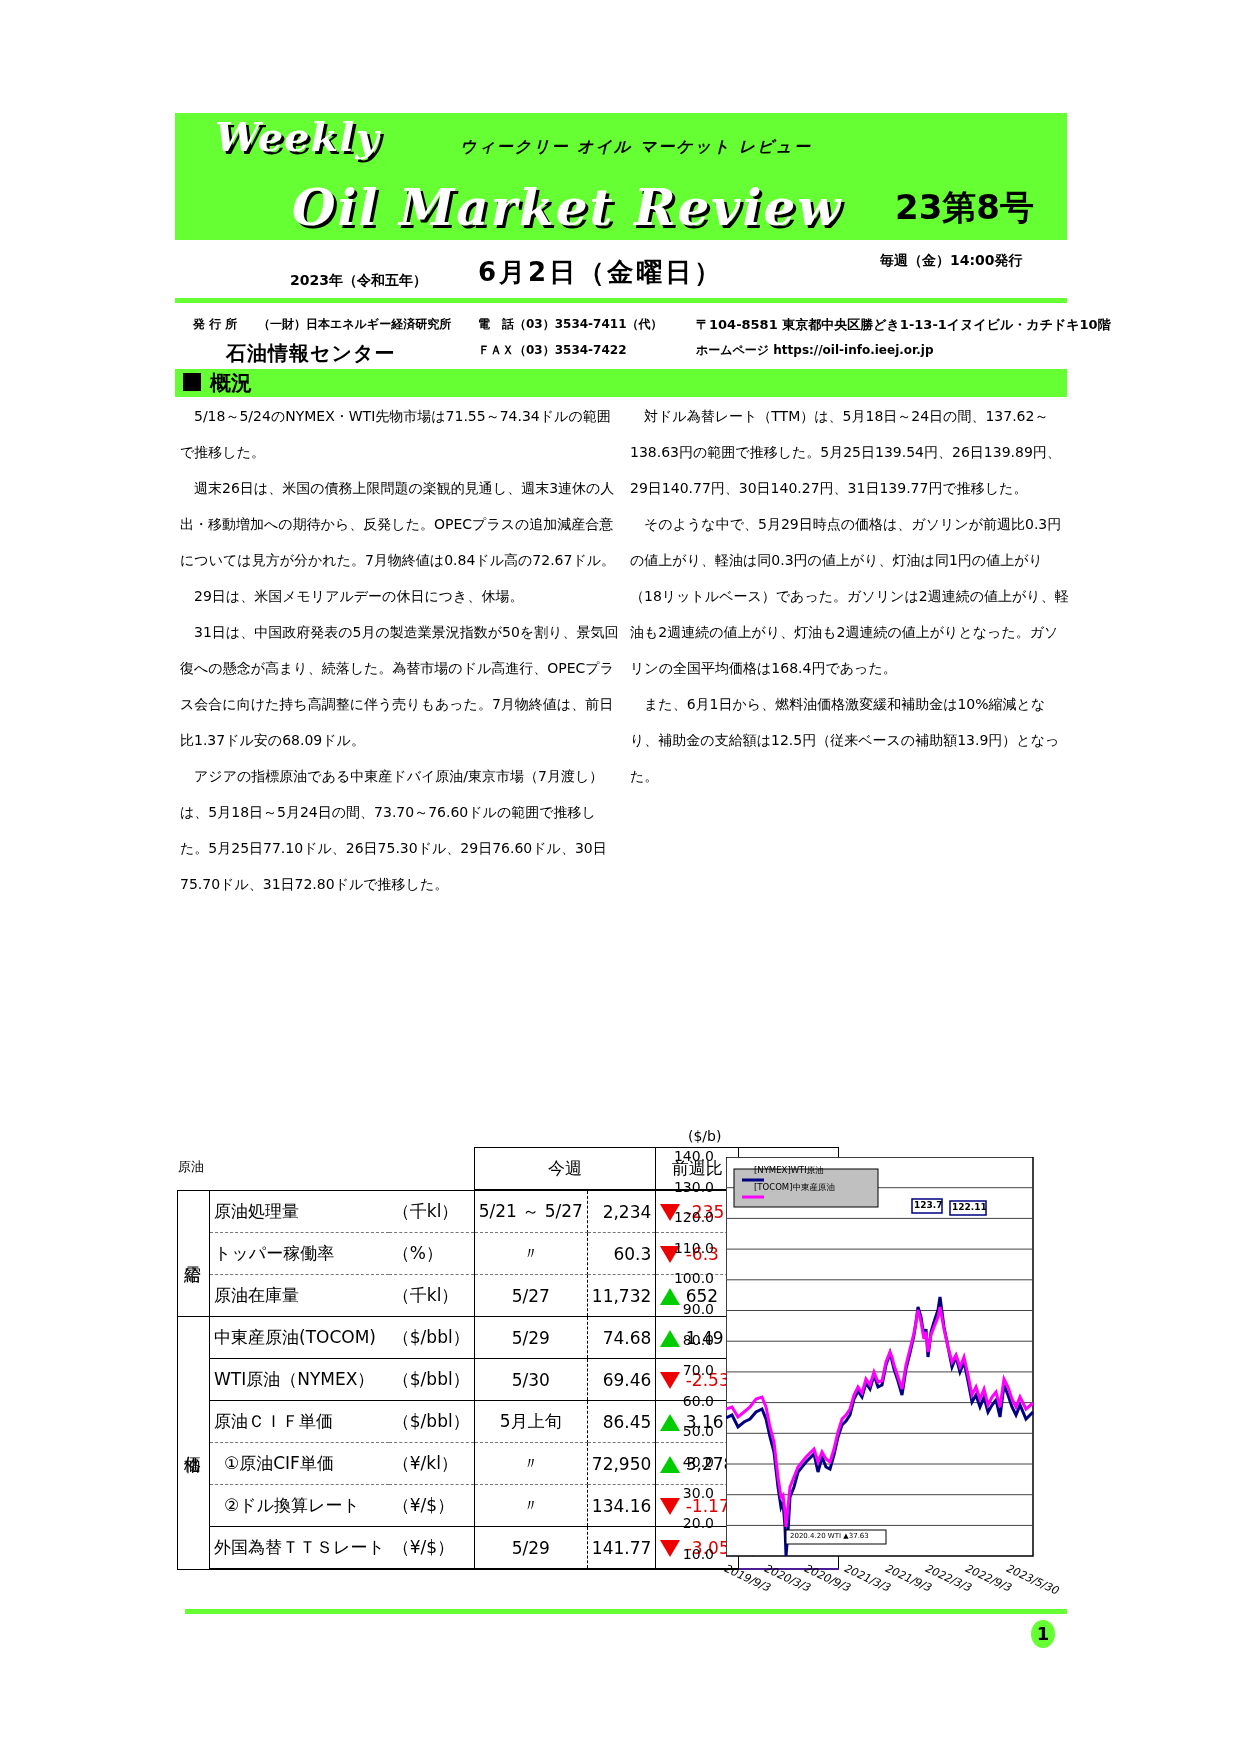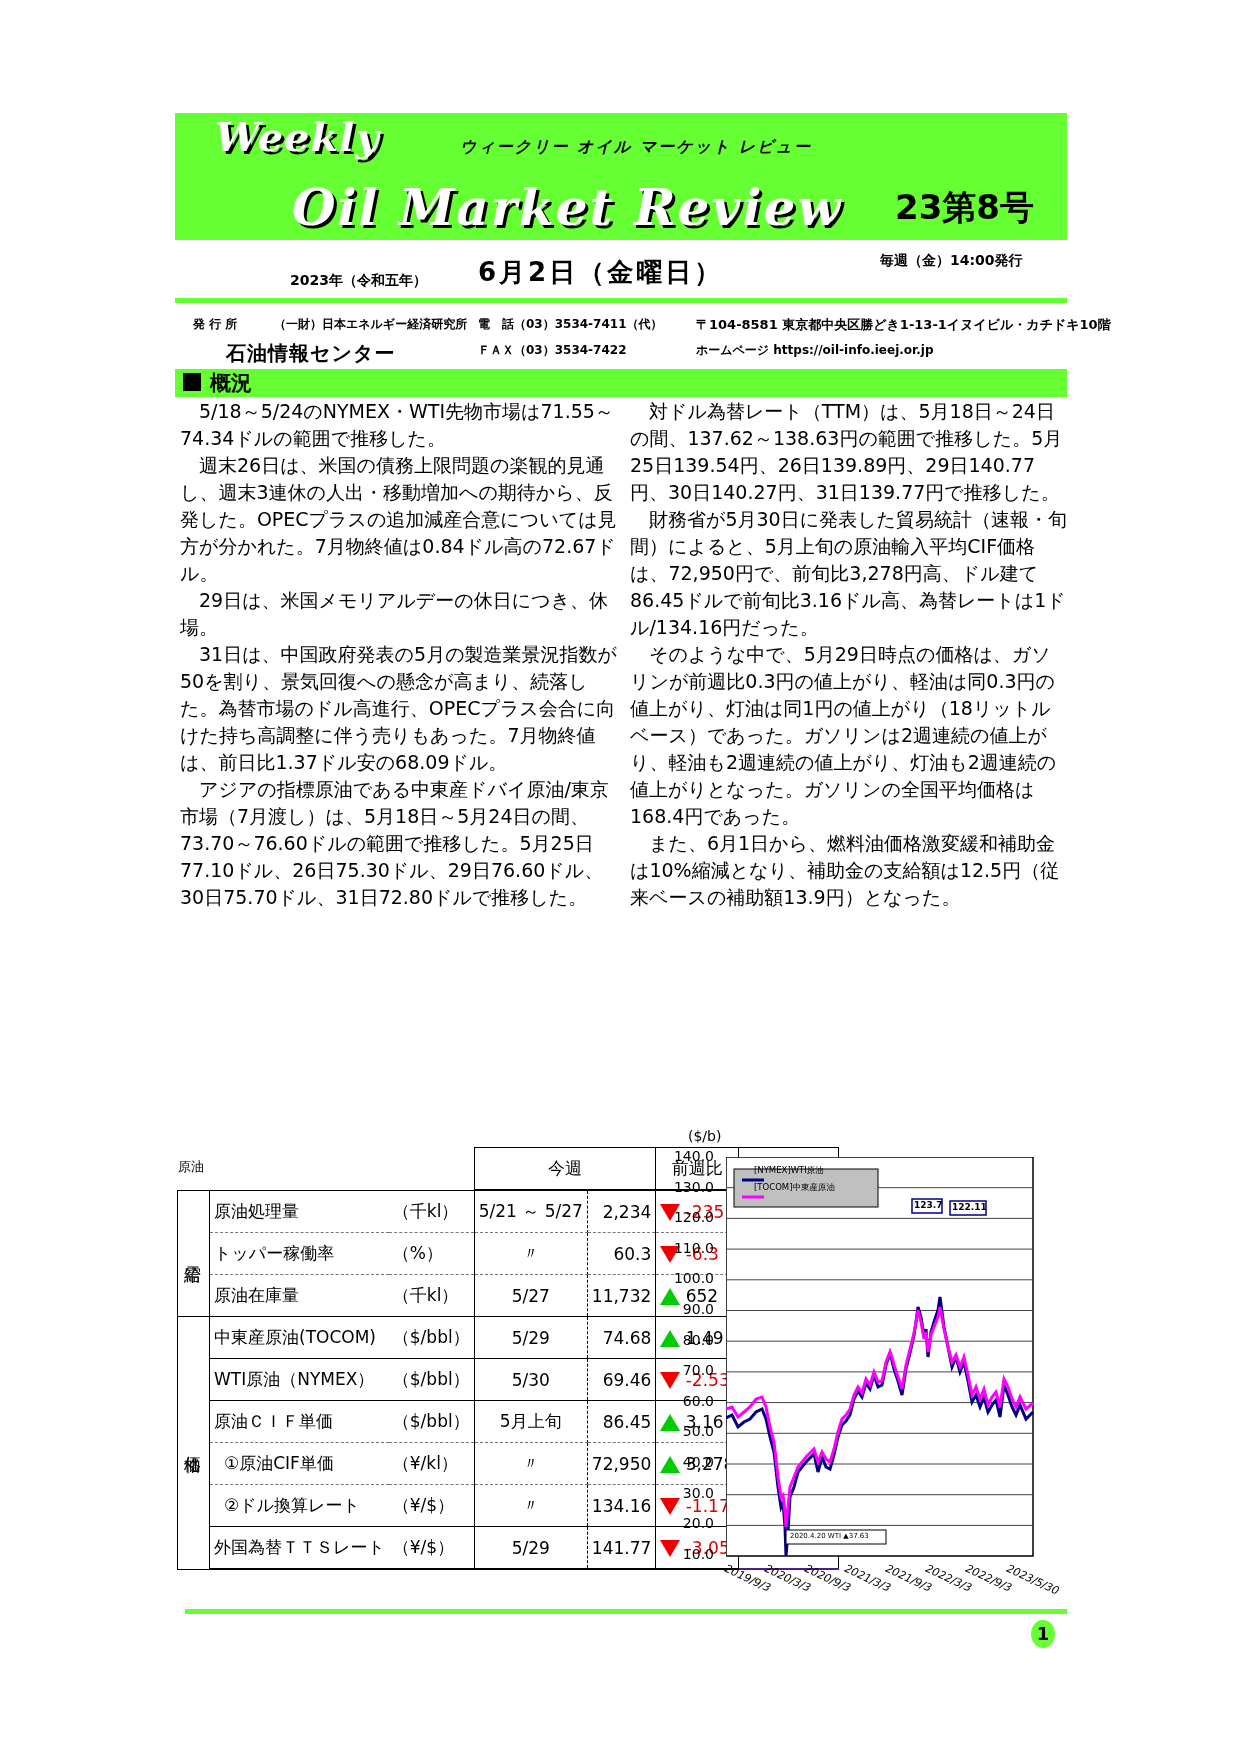--- a/index.html
+++ b/index.html
@@ -16,21 +16,21 @@
   .weekly-pub{left:880px;top:252px;font-size:14px;font-weight:bold;}
   .hr-green{background:#66ff33;height:6px;}
   
   .pubrow{font-size:12px;font-weight:bold;white-space:nowrap;}
   .center-name{left:226px;top:340px;font-size:20px;font-weight:bold;letter-spacing:1px;}
   
   .sect{left:175px;top:369px;width:892px;height:28px;background:#66ff33;}
   .sect-sq{left:183px;top:373px;width:18px;height:18px;background:#000;}
   .sect-t{left:210px;top:369px;font-size:21px;font-weight:bold;}
   
-  .col{font-size:19px;line-height:27px;text-align:left;}
+  .col{font-size:14px;line-height:36px;text-align:left;}
   .col p{margin:0;text-indent:1em;}
   
   table.t{border-collapse:collapse;font-size:17px;}
   .t td{height:41px;padding:0 4px;white-space:nowrap;}
   .up{display:inline-block;width:0;height:0;border-left:10px solid transparent;border-right:10px solid transparent;border-bottom:17px solid #00cc00;vertical-align:middle;}
   .down{display:inline-block;width:0;height:0;border-left:10px solid transparent;border-right:10px solid transparent;border-top:17px solid #e00;vertical-align:middle;}
   .neg{color:#d00;}
   
   .ytick{font-size:14px;width:54px;text-align:right;}
   .xtick{font-size:11px;transform:rotate(25deg);transform-origin:left top;white-space:nowrap;font-style:italic;}
@@ -43,42 +43,41 @@
 <div class="abs weekly">Weekly</div>
 <div class="abs kana">ウィークリー オイル マーケット レビュー</div>
 <div class="abs omr">Oil Market Review</div>
 <div class="abs issue">23第8号</div>
 <div class="abs year">2023年（令和五年）</div>
 <div class="abs date">6月2日（金曜日）</div>
 <div class="abs weekly-pub">毎週（金）14:00発行</div>
 <div class="abs hr-green" style="left:175px;top:298px;width:892px;height:5px;"></div>
 
 <div class="abs pubrow" style="left:193px;top:316px;">発 行 所</div>
-<div class="abs pubrow" style="left:274px;top:316px;text-align:center;">（一財）日本エネルギー経済研究所</div>
+<div class="abs pubrow" style="left:258px;top:316px;text-align:center;">（一財）日本エネルギー経済研究所</div>
 <div class="abs center-name">石油情報センター</div>
 <div class="abs pubrow" style="left:478px;top:316px;">電　話（03）3534-7411（代）</div>
 <div class="abs pubrow" style="left:478px;top:342px;">ＦＡＸ（03）3534-7422</div>
 <div class="abs pubrow" style="left:696px;top:316px;font-size:13px;">〒104-8581 東京都中央区勝どき1-13-1イヌイビル・カチドキ10階</div>
 <div class="abs pubrow" style="left:696px;top:342px;">ホームページ https://oil-info.ieej.or.jp</div>
 
 <div class="abs sect"></div>
 <div class="abs sect-sq"></div>
 <div class="abs sect-t">概況</div>
 
 <div class="abs col" style="left:180px;top:398px;width:440px;">
   <p>5/18～5/24のNYMEX・WTI先物市場は71.55～74.34ドルの範囲で推移した。</p>
   <p>週末26日は、米国の債務上限問題の楽観的見通し、週末3連休の人出・移動増加への期待から、反発した。OPECプラスの追加減産合意については見方が分かれた。7月物終値は0.84ドル高の72.67ドル。</p>
   <p>29日は、米国メモリアルデーの休日につき、休場。</p>
   <p>31日は、中国政府発表の5月の製造業景況指数が50を割り、景気回復への懸念が高まり、続落した。為替市場のドル高進行、OPECプラス会合に向けた持ち高調整に伴う売りもあった。7月物終値は、前日比1.37ドル安の68.09ドル。</p>
   <p>アジアの指標原油である中東産ドバイ原油/東京市場（7月渡し）は、5月18日～5月24日の間、73.70～76.60ドルの範囲で推移した。5月25日77.10ドル、26日75.30ドル、29日76.60ドル、30日75.70ドル、31日72.80ドルで推移した。</p>
 </div>
 
 <div class="abs col" style="left:630px;top:398px;width:440px;">
   <p>対ドル為替レート（TTM）は、5月18日～24日の間、137.62～138.63円の範囲で推移した。5月25日139.54円、26日139.89円、29日140.77円、30日140.27円、31日139.77円で推移した。</p>
-  <p>財務省が5月30日に発表した貿易統計（速報・旬間）によると、5月上旬の原油輸入平均CIF価格は、72,950円で、前旬比3,278円高、ドル建て86.45ドルで前旬比3.16ドル高、為替レートは1ドル/134.16円だった。</p>
   <p>そのような中で、5月29日時点の価格は、ガソリンが前週比0.3円の値上がり、軽油は同0.3円の値上がり、灯油は同1円の値上がり（18リットルベース）であった。ガソリンは2週連続の値上がり、軽油も2週連続の値上がり、灯油も2週連続の値上がりとなった。ガソリンの全国平均価格は168.4円であった。</p>
   <p>また、6月1日から、燃料油価格激変緩和補助金は10%縮減となり、補助金の支給額は12.5円（従来ベースの補助額13.9円）となった。</p>
 </div>
 
 <div class="abs" style="left:178px;top:1158px;font-size:13px;">原油</div>
 <table class="abs t" style="left:177px;top:1147px;">
   <colgroup>
       <col style="width:24px">
       <col style="width:110px">
       <col style="width:75px">

